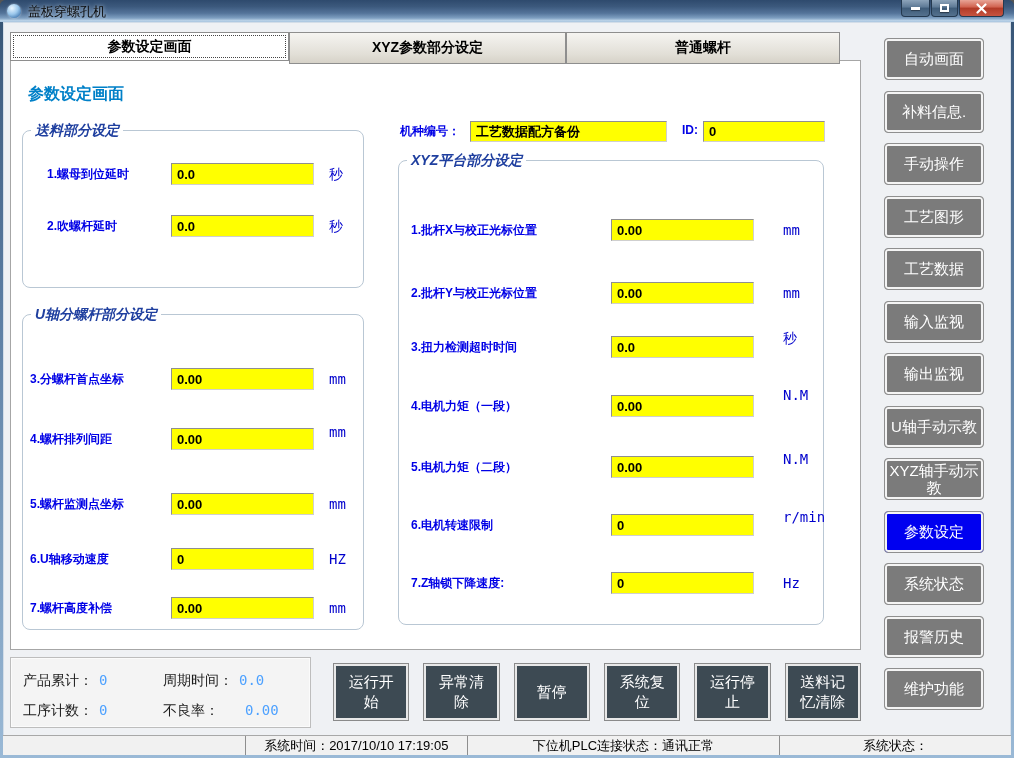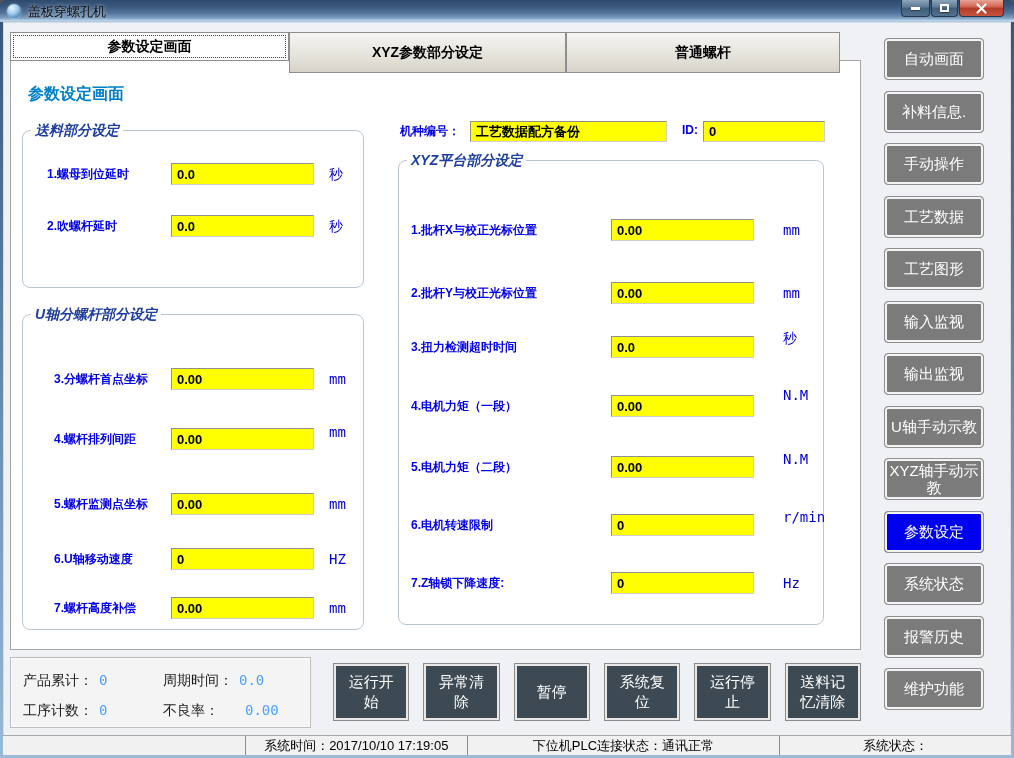--- a/index.html
+++ b/index.html
@@ -18,21 +18,21 @@
   .winbtn { height:17px; border:1px solid #24394f; border-top:none; border-radius:0 0 4px 4px;
             display:flex; align-items:center; justify-content:center;
             background:linear-gradient(180deg,#8da4ba 0%,#5d7995 45%,#3f5c79 50%,#54718e 100%); margin-left:1px; }
   .winbtn.min { width:29px; } .winbtn.max { width:27px; } 
   .winbtn.close { width:45px; background:linear-gradient(180deg,#e8a496 0%,#d0614e 45%,#b13a27 50%,#c75440 100%); }
   .glyph-min { width:9px; height:3px; background:#fff; box-shadow:0 1px 1px rgba(0,0,0,.4); }
   .glyph-max { width:9px; height:8px; border:2px solid #fff; box-shadow:0 1px 1px rgba(0,0,0,.4); }
   .content { position:absolute; left:3px; top:22px; width:1008px; height:733px;
              background:#eff1f4; border:1px solid #d3dde8; }
   
-  .tab { position:absolute; top:32px; height:41px; font-size:14px; font-weight:bold; color:#000;
+  .tab { position:absolute; top:32px; height:32px; font-size:14px; font-weight:bold; color:#000;
          display:flex; align-items:center; justify-content:center;
          border:1px solid #8e8e8e; background:linear-gradient(180deg,#f5f4f1 0%,#e2dfd7 70%,#d6d2c8 100%); z-index:3; }
   .tab.active { background:#fff; height:29px; outline:1px dotted #444; outline-offset:-4px; }
   .tab1 { left:10px; width:279px; } .tab2 { left:289px; width:277px; } .tab3 { left:566px; width:274px; }
   
   .panel { position:absolute; left:10px; top:60px; width:851px; height:590px; background:#fff;
            border:1px solid #a6a6a6; z-index:1; }
   .page-heading { position:absolute; left:28px; top:84px; font-size:16px; font-weight:bold; color:#0080c8; z-index:2; }
   .blue-label { color:#0000e6; font-weight:bold; font-size:12px; }
   .yellow-input { background:#ffff00; border:1px solid; border-color:#8f8f8f #cfcfcf #cfcfcf #8f8f8f;
@@ -46,21 +46,21 @@
   .group { position:absolute; border:1px solid #b9c7d4; border-radius:8px; z-index:2; }
   .group-title { position:absolute; top:-9px; left:8px; background:#fff; padding:0 4px;
                  font-style:italic; font-weight:bold; font-size:14px; color:#1f3f9f; white-space:nowrap; }
   .g-feed { left:22px; top:130px; width:342px; height:158px; }
   .g-u    { left:22px; top:314px; width:342px; height:316px; }
   .g-xyz  { left:398px; top:160px; width:426px; height:465px; }
   .frow { position:absolute; left:0; width:100%; height:24px; }
   .frow .flabel { position:absolute; top:3px; white-space:nowrap; }
   .frow .yellow-input { position:absolute; top:0; width:143px; height:22px; }
   .funit { position:absolute; top:3px; font-family:"DejaVu Sans Mono",monospace; font-size:14px; color:#0000cc; white-space:nowrap; }
-  .g-feed .flabel, .g-u .flabel { left:24px; } .g-u .flabel { left:7px;margin-left:24px; }
+  .g-feed .flabel, .g-u .flabel { left:24px; } .g-u .flabel { left:7px; }
   .g-feed .yellow-input, .g-u .yellow-input { left:148px; }
   .g-feed .funit, .g-u .funit { left:306px; }
   .g-xyz .flabel { left:12px; } .g-xyz .yellow-input { left:212px; } .g-xyz .funit { left:384px; }
   
   .sidebar { position:absolute; left:884px; top:38px; width:100px; display:flex; flex-direction:column; gap:10.5px; z-index:2; }
   .sbtn { height:42px; background:#7b7b7b; border:1px solid #8f8f8f; border-radius:4px;
           box-shadow:inset 0 0 0 2px #f4f4f4; color:#fff; font-size:15px;
           display:flex; align-items:center; justify-content:center; text-align:center;
           line-height:1.15; padding:0 4px; cursor:default; }
   .sbtn.active { background:#0000f0; }
@@ -197,22 +197,22 @@
       <span class="flabel blue-label">7.Z轴锁下降速度:</span>
       <input class="yellow-input" value="0" style="">
       <span class="funit">Hz</span>
     </div>
   </div>
 
   <div class="sidebar">
     <div class="sbtn">自动画面</div>
     <div class="sbtn">补料信息.</div>
     <div class="sbtn">手动操作</div>
+    <div class="sbtn">工艺图形</div>
     <div class="sbtn">工艺数据</div>
-    <div class="sbtn">工艺图形</div>
     <div class="sbtn">输入监视</div>
     <div class="sbtn">输出监视</div>
     <div class="sbtn">U轴手动示教</div>
     <div class="sbtn">XYZ轴手动示教</div>
     <div class="sbtn active">参数设定</div>
     <div class="sbtn">系统状态</div>
     <div class="sbtn">报警历史</div>
     <div class="sbtn">维护功能</div>
   </div>
 

